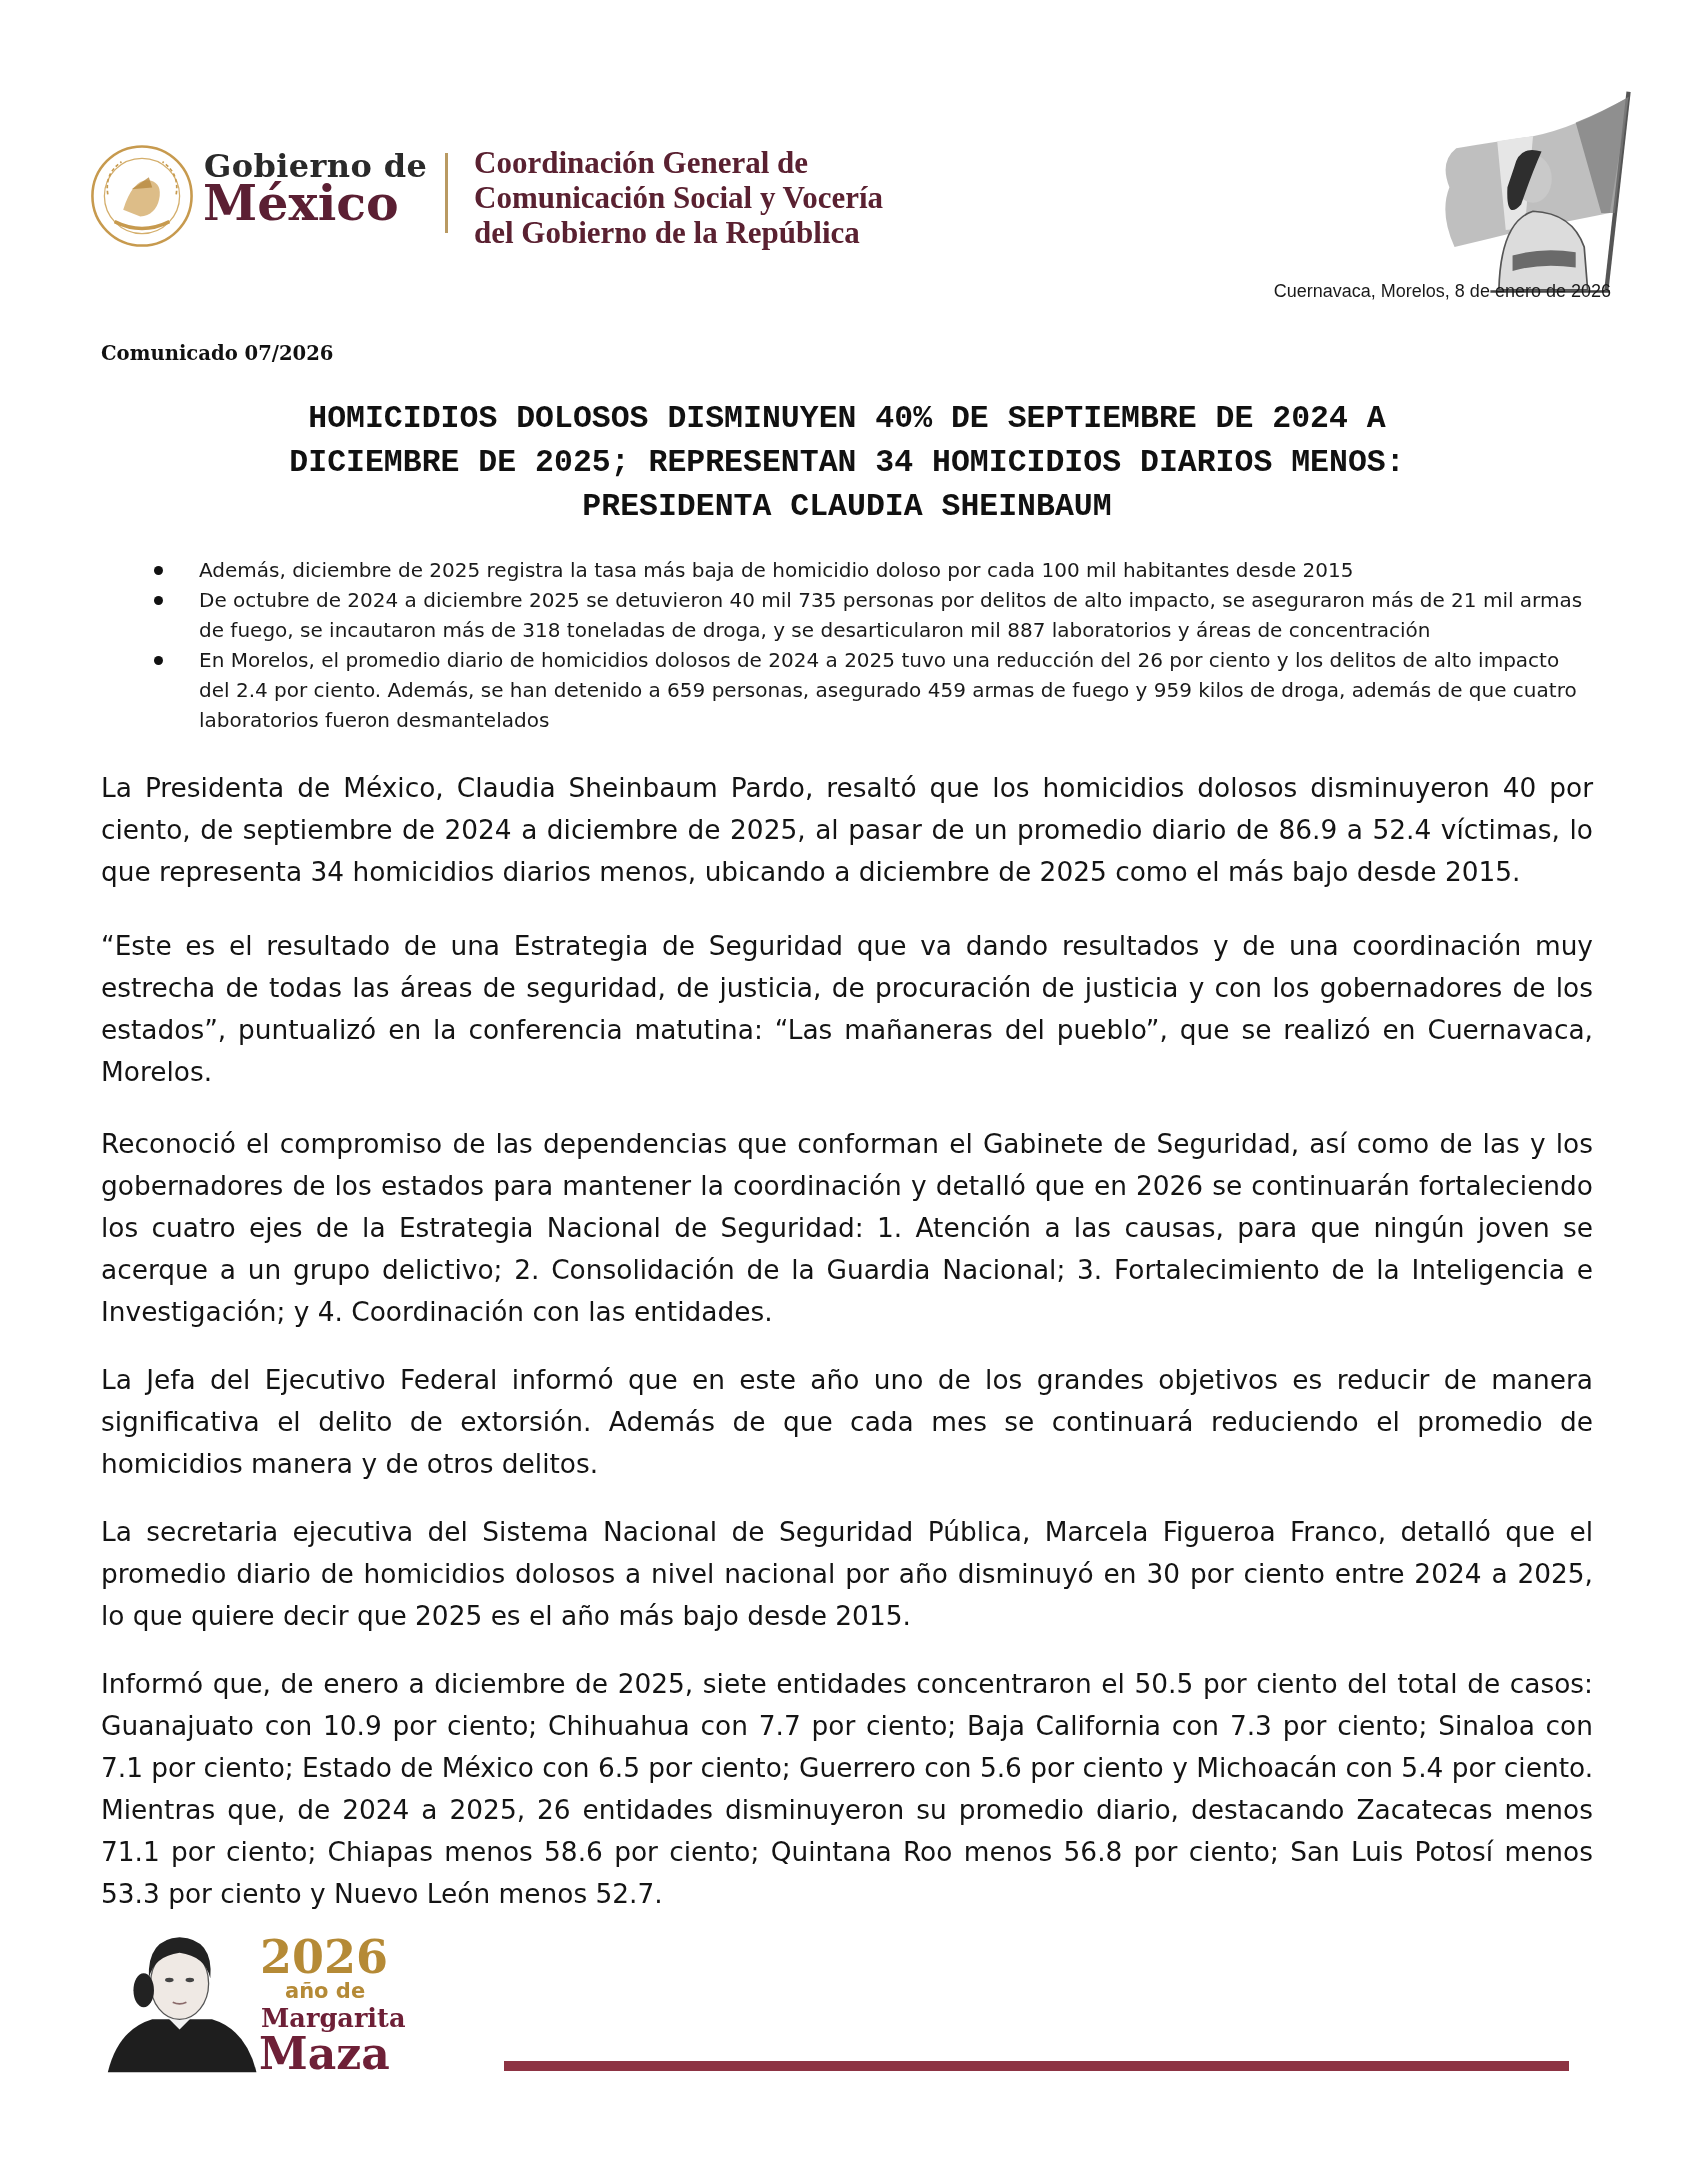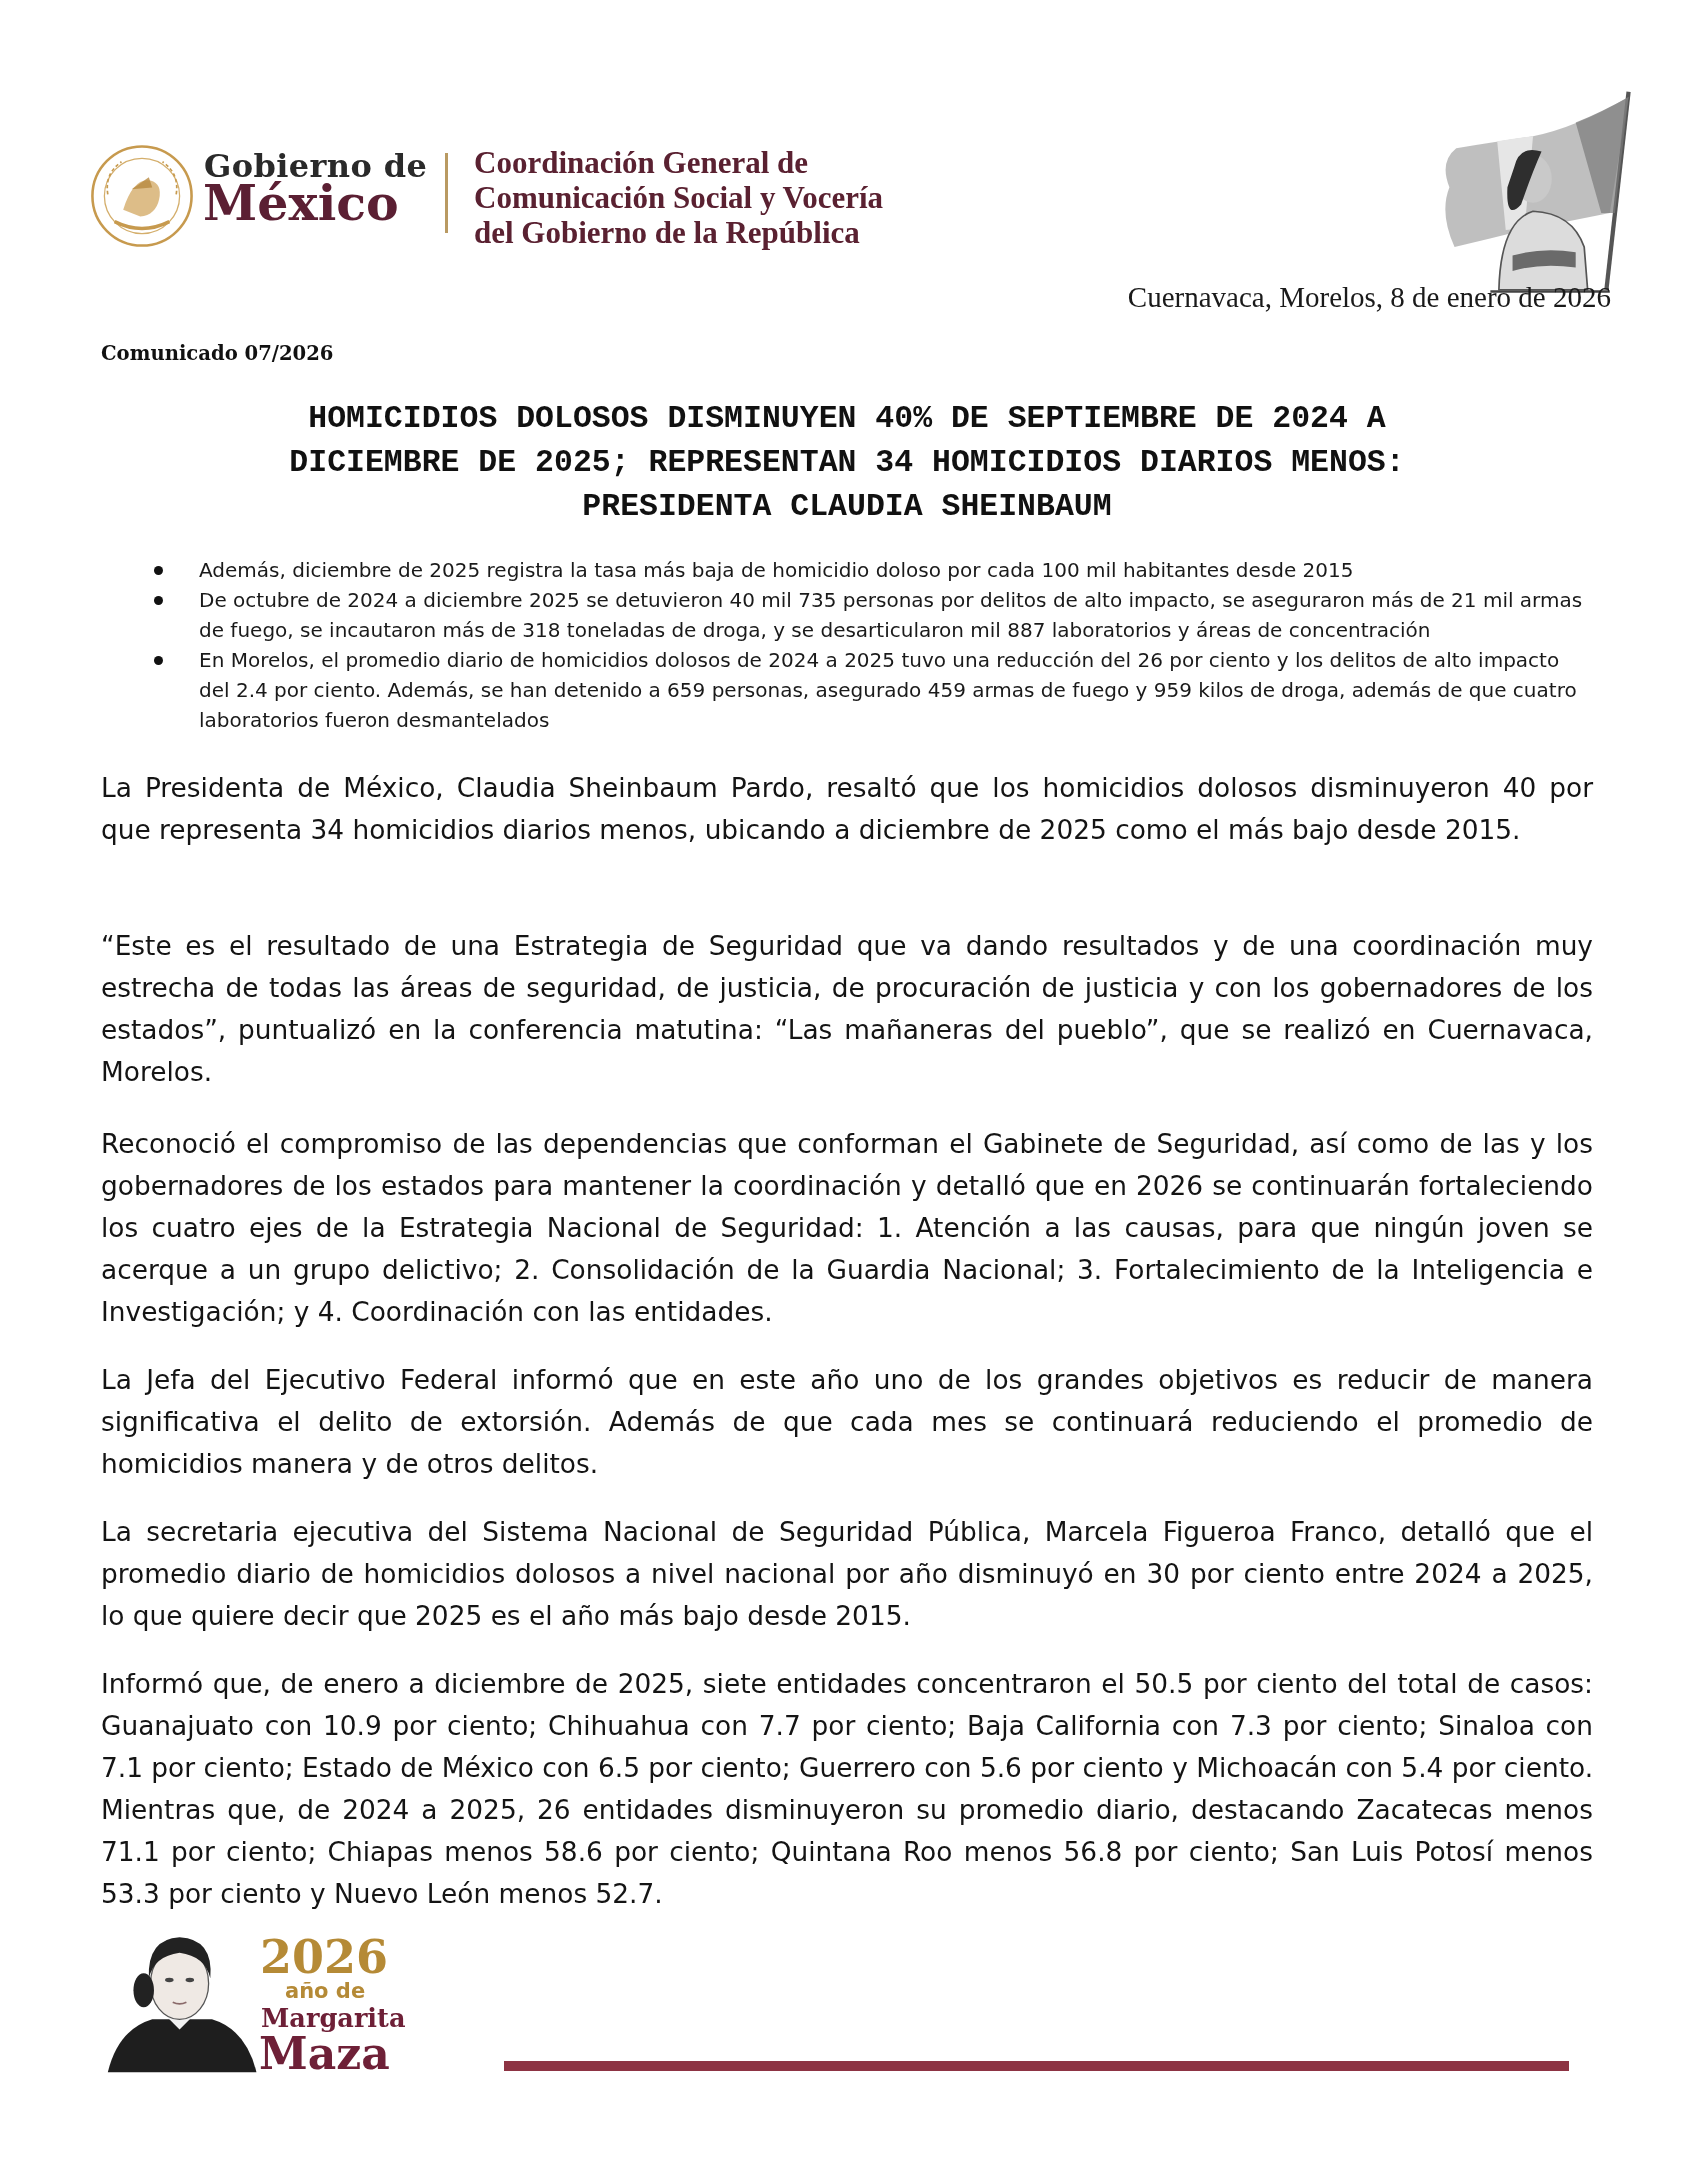--- a/index.html
+++ b/index.html
@@ -52,22 +52,22 @@
       font-weight: bold;
       white-space: nowrap;
     }
     .coord div { white-space: nowrap; }
 
     .flag-illustration {
       left: 1405px; top: 85px; width: 239px; height: 209px;
     }
     .date-line {
       right: 82px; top: 281px;
-      font-family: Liberation Serif, serif;
-      font-size: 29px;
+      font-family: Liberation Sans, sans-serif;
+      font-size: 18px;
       color: #1a1a1a;
       white-space: nowrap;
       margin-left: 20px;
     }
 
     .comunicado {
       left: 101px; top: 342px;
       font-family: "DejaVu Serif", serif;
       font-weight: bold;
       font-size: 19.6px;
@@ -229,20 +229,21 @@
   <li class="bullet-item">
     <span class="dot"></span>
     <span class="line">En Morelos, el promedio diario de homicidios dolosos de 2024 a 2025 tuvo una reducción del 26 por ciento y los delitos de alto impacto</span>
     <span class="line">del 2.4 por ciento. Además, se han detenido a 659 personas, asegurado 459 armas de fuego y 959 kilos de droga, además de que cuatro</span>
     <span class="line">laboratorios fueron desmantelados</span>
   </li>
 </ul>
 
 <div class="abs body" style="top:767px;">
   <span class="line j">La Presidenta de México, Claudia Sheinbaum Pardo, resaltó que los homicidios dolosos disminuyeron 40 por</span>
+  <span class="line j">ciento, de septiembre de 2024 a diciembre de 2025, al pasar de un promedio diario de 86.9 a 52.4 víctimas, lo</span>
   <span class="line">que representa 34 homicidios diarios menos, ubicando a diciembre de 2025 como el más bajo desde 2015.</span>
 </div>
 
 <div class="abs body" style="top:925px;">
   <span class="line j">“Este es el resultado de una Estrategia de Seguridad que va dando resultados y de una coordinación muy</span>
   <span class="line j">estrecha de todas las áreas de seguridad, de justicia, de procuración de justicia y con los gobernadores de los</span>
   <span class="line j">estados”, puntualizó en la conferencia matutina: “Las mañaneras del pueblo”, que se realizó en Cuernavaca,</span>
   <span class="line">Morelos.</span>
 </div>
 

